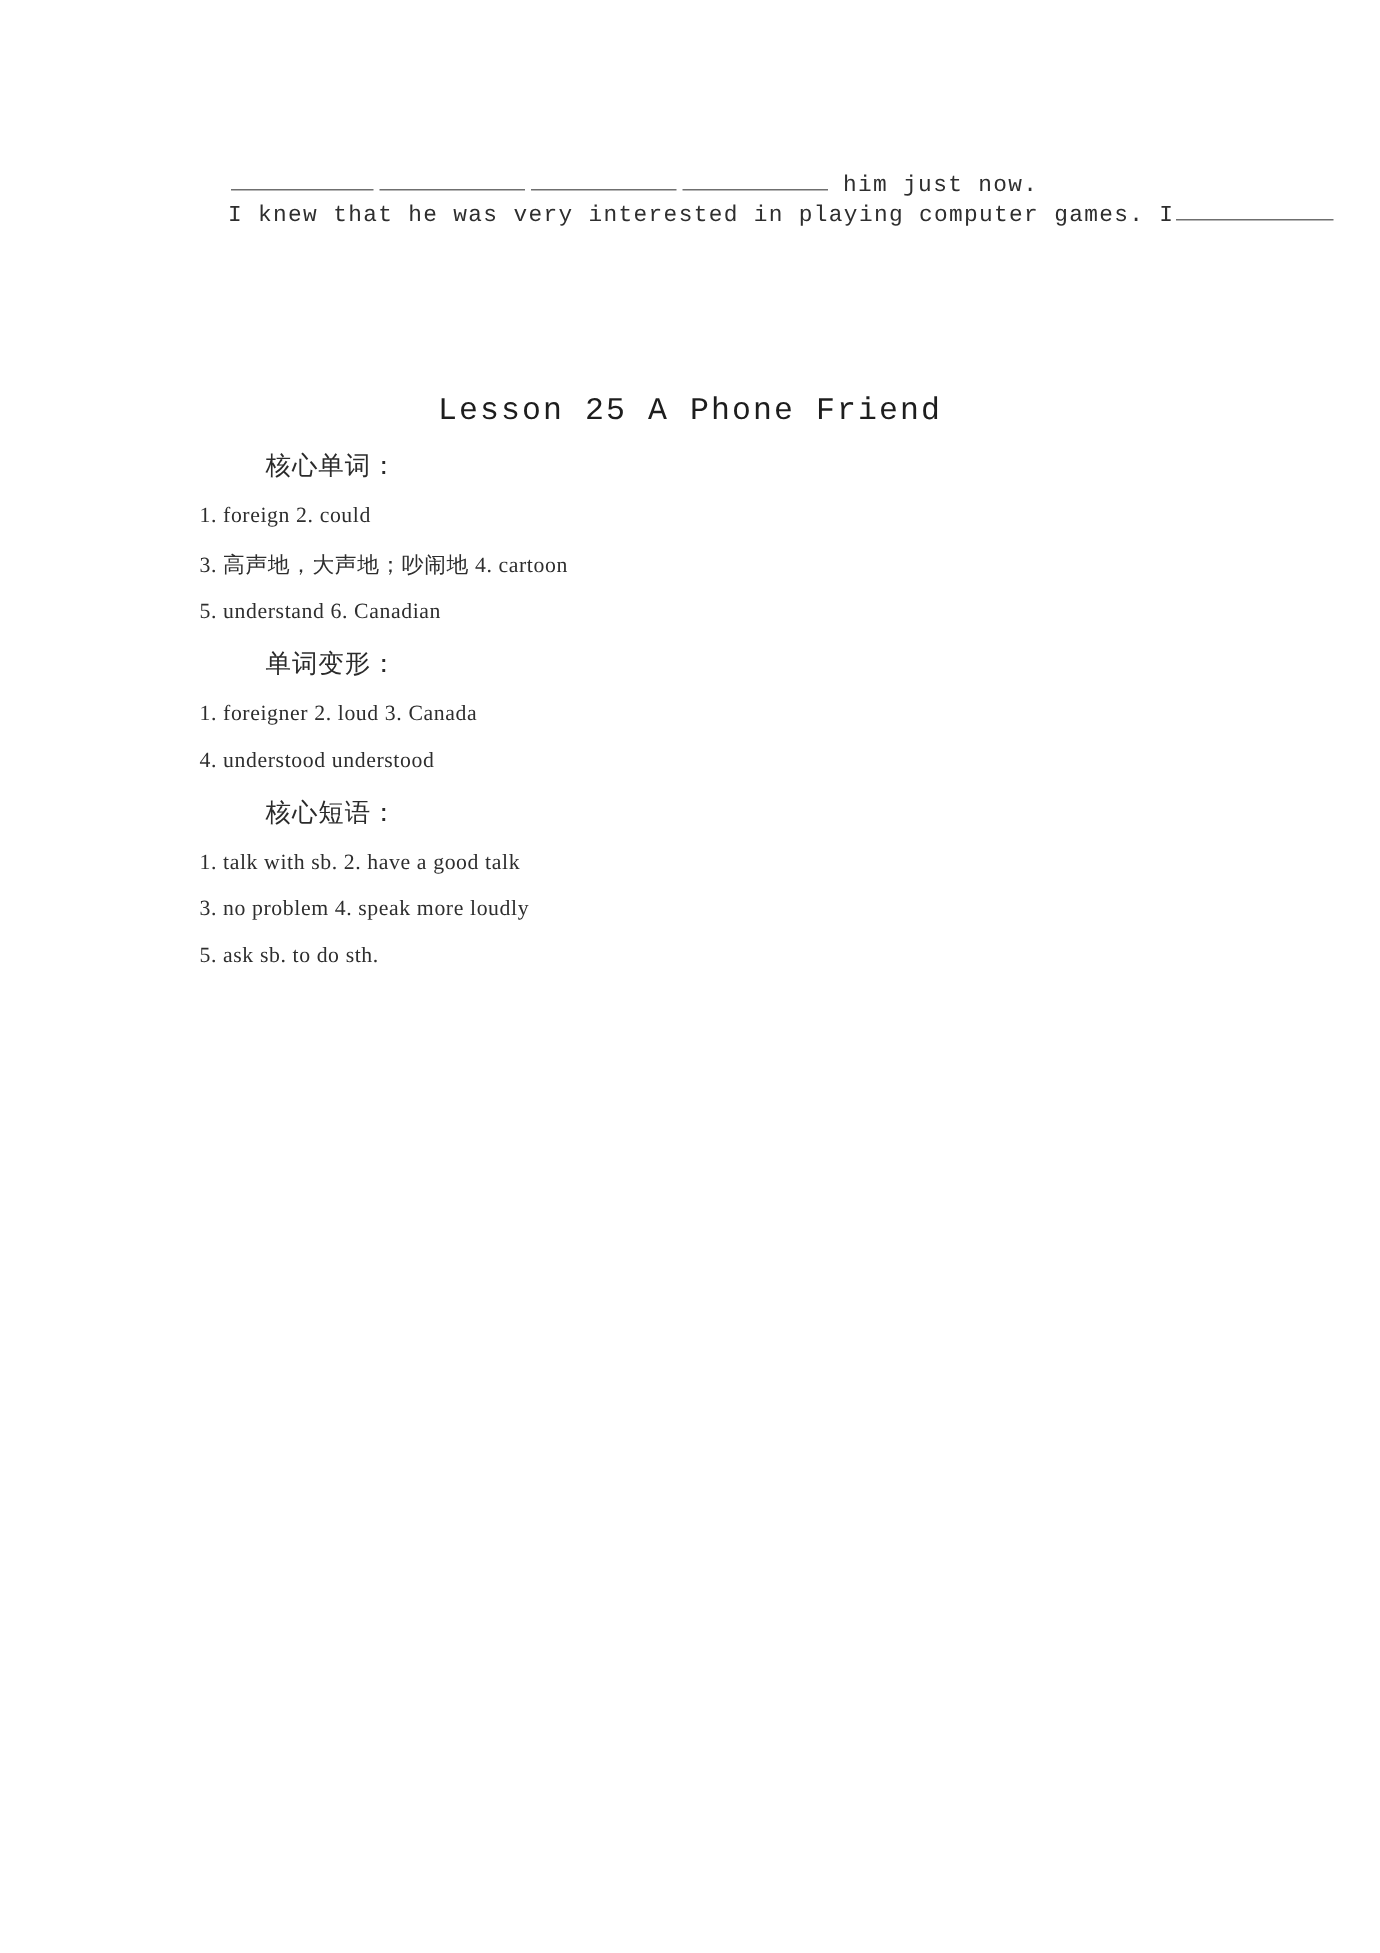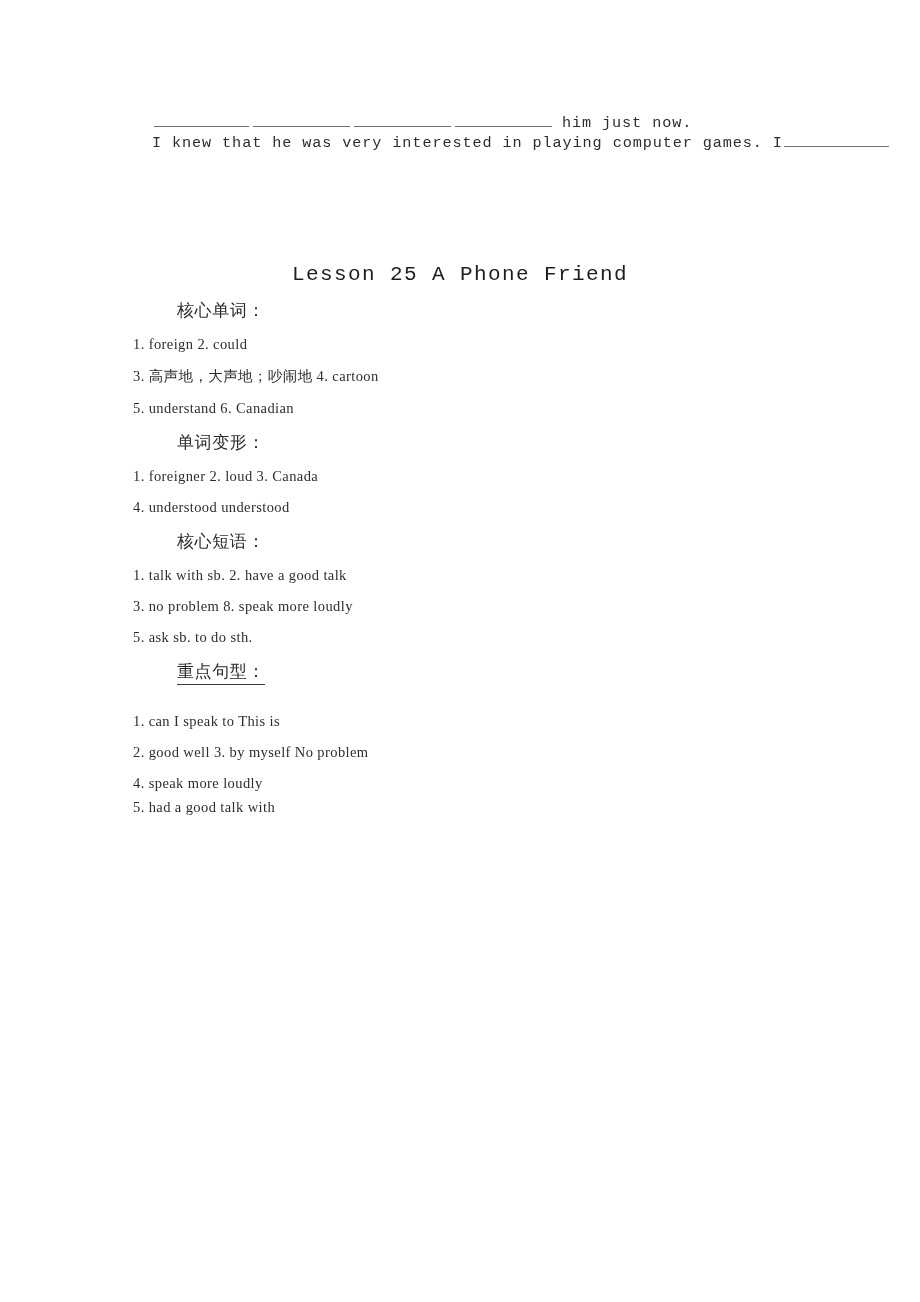--- a/index.html
+++ b/index.html
@@ -138,28 +138,19 @@
       </div>
       <div class="item cjk">1. foreigner  2. loud  3. Canada</div>
       <div class="item cjk">4. understood  understood</div>
     </div>
 
     <div class="section">
       <div class="sec-head-wrap">
         <div class="sec-head">核心短语：</div>
       </div>
       <div class="item cjk">1. talk with sb.   2. have a good talk</div>
-      <div class="item cjk">3. no problem  8. speak more loudly</div>
+      <div class="item cjk">3. no problem  4. speak more loudly</div>
       <div class="item cjk">5. ask sb. to do sth.</div>
     </div>
 
-    <div class="section">
-      <div class="sec-head-wrap">
-        <div class="sec-head underlined">重点句型：</div>
-      </div>
-      <div class="item cjk">1. can  I  speak  to  This  is</div>
-      <div class="item cjk">2. good  well  3. by  myself  No  problem</div>
-      <div class="item cjk tight">4. speak  more  loudly</div>
-      <div class="item cjk tight">5. had  a  good  talk  with</div>
-    </div>
 
   </div>
 </div>
 
 </body></html>

